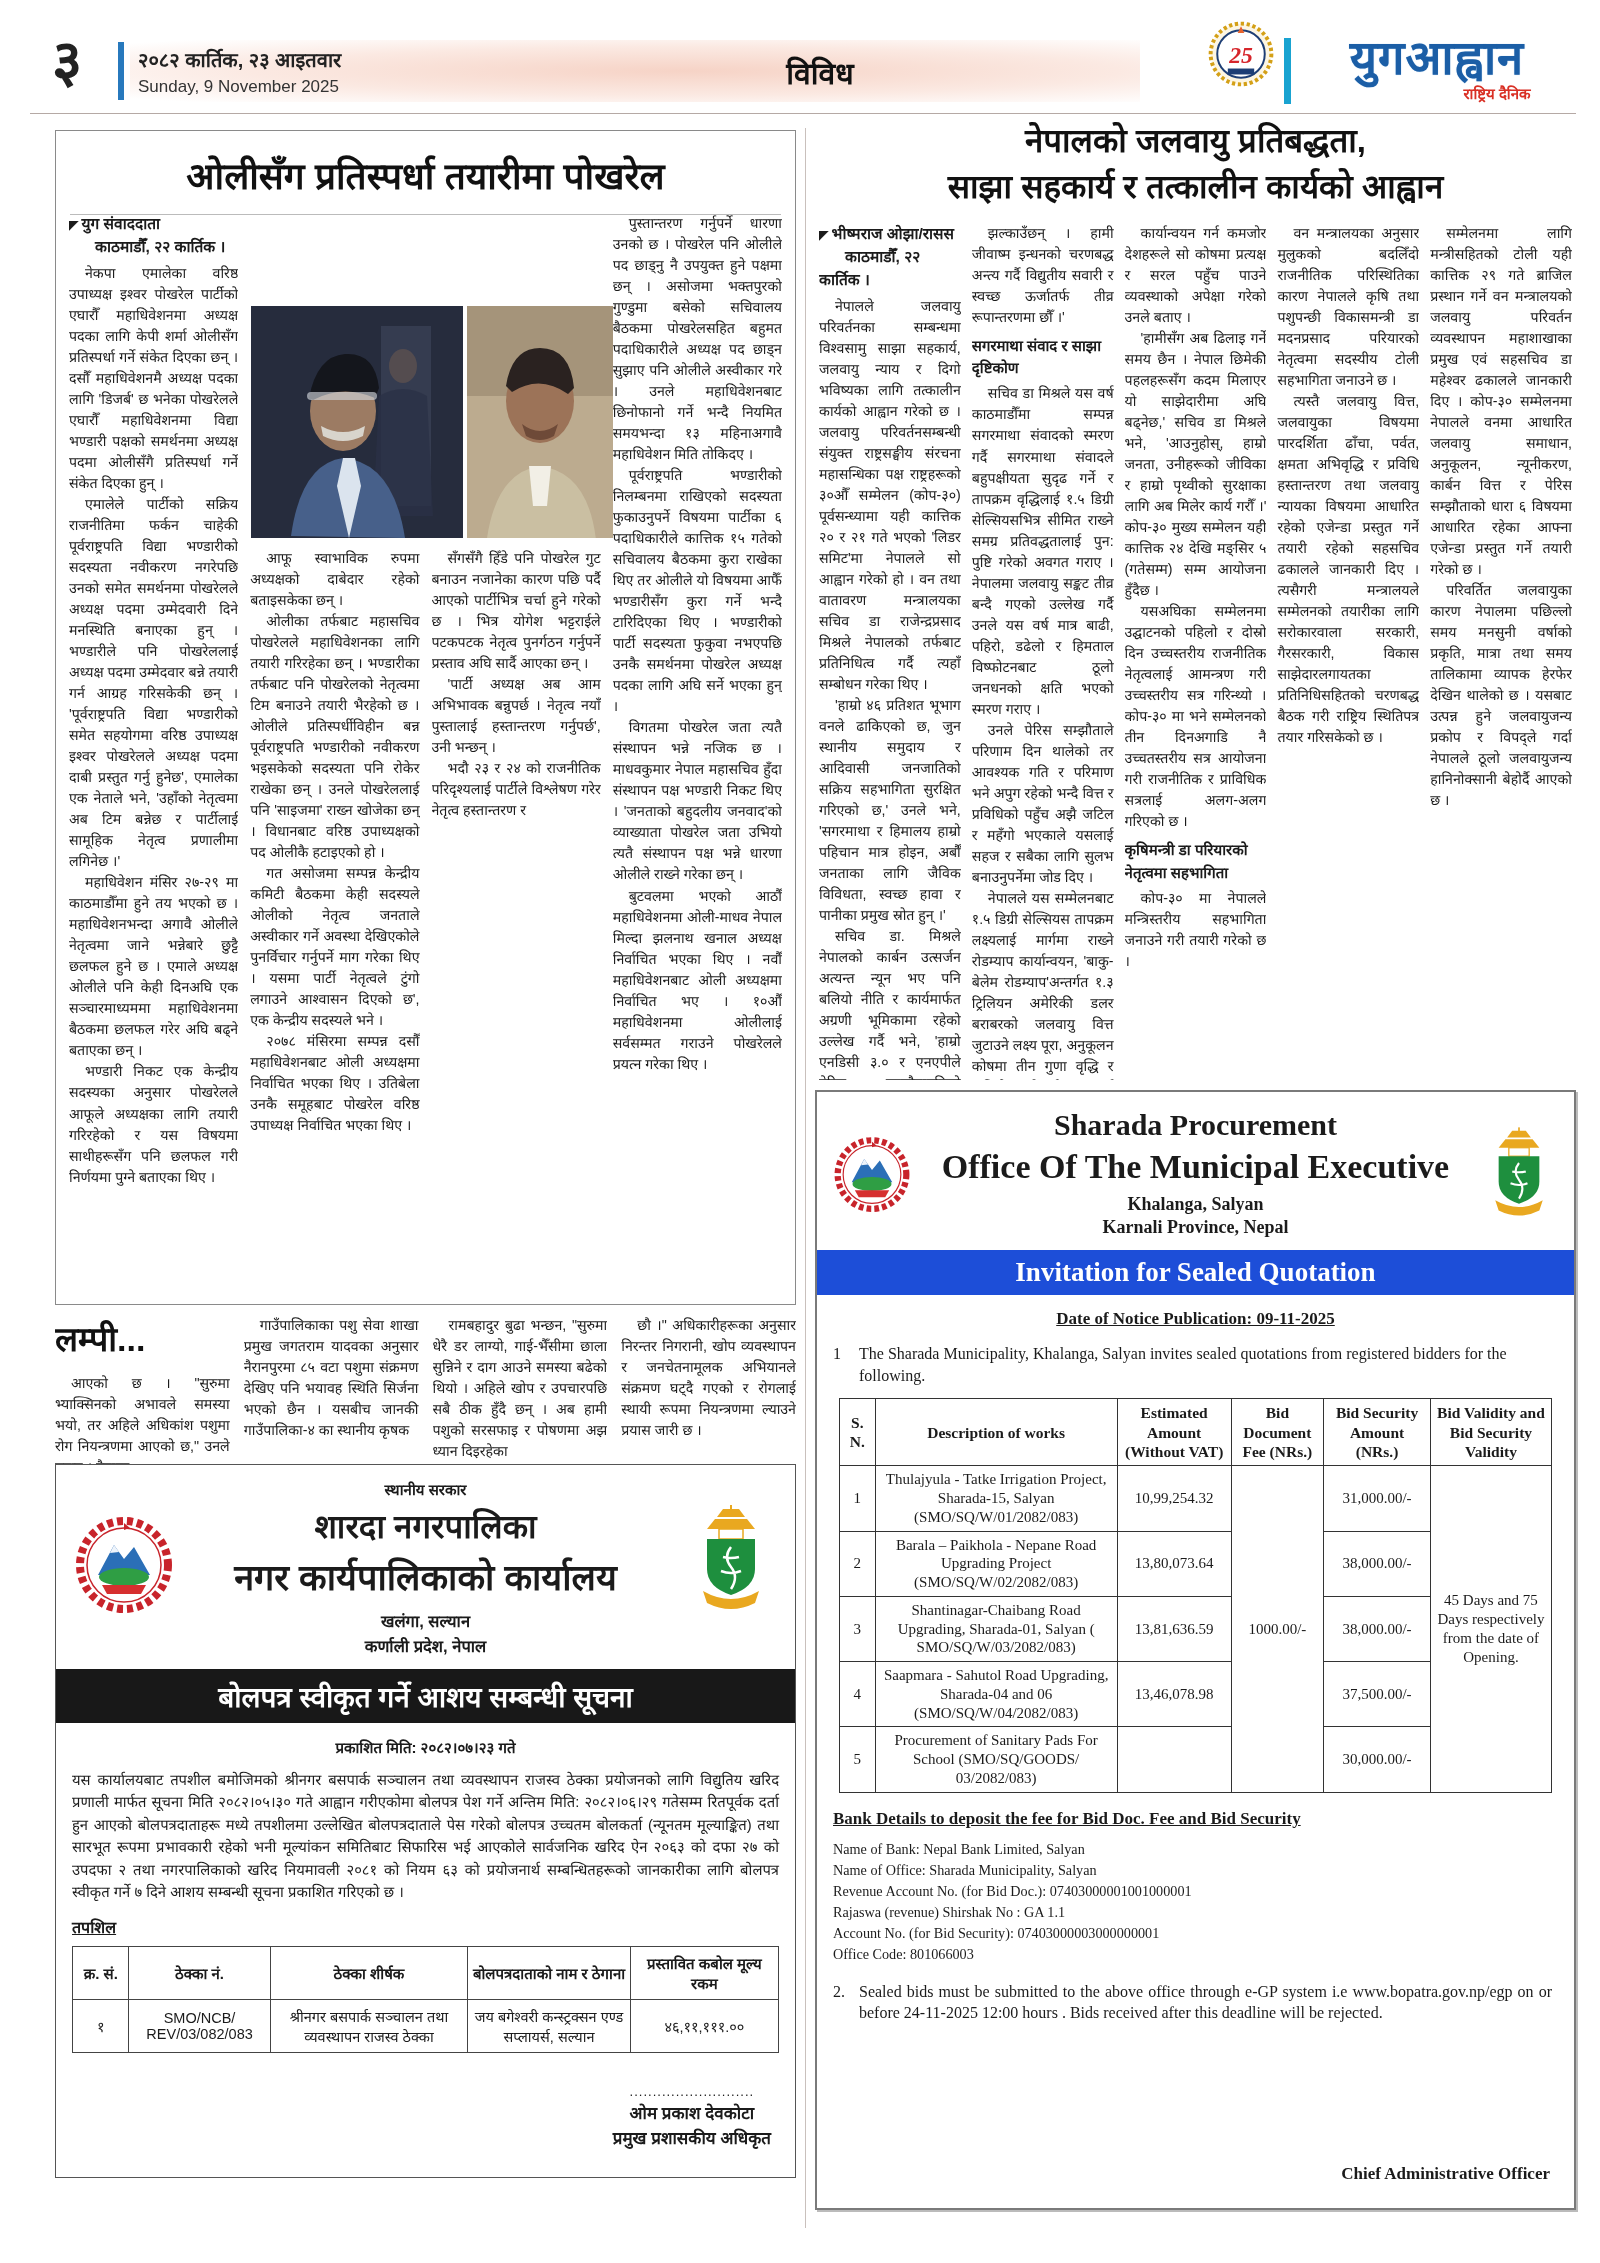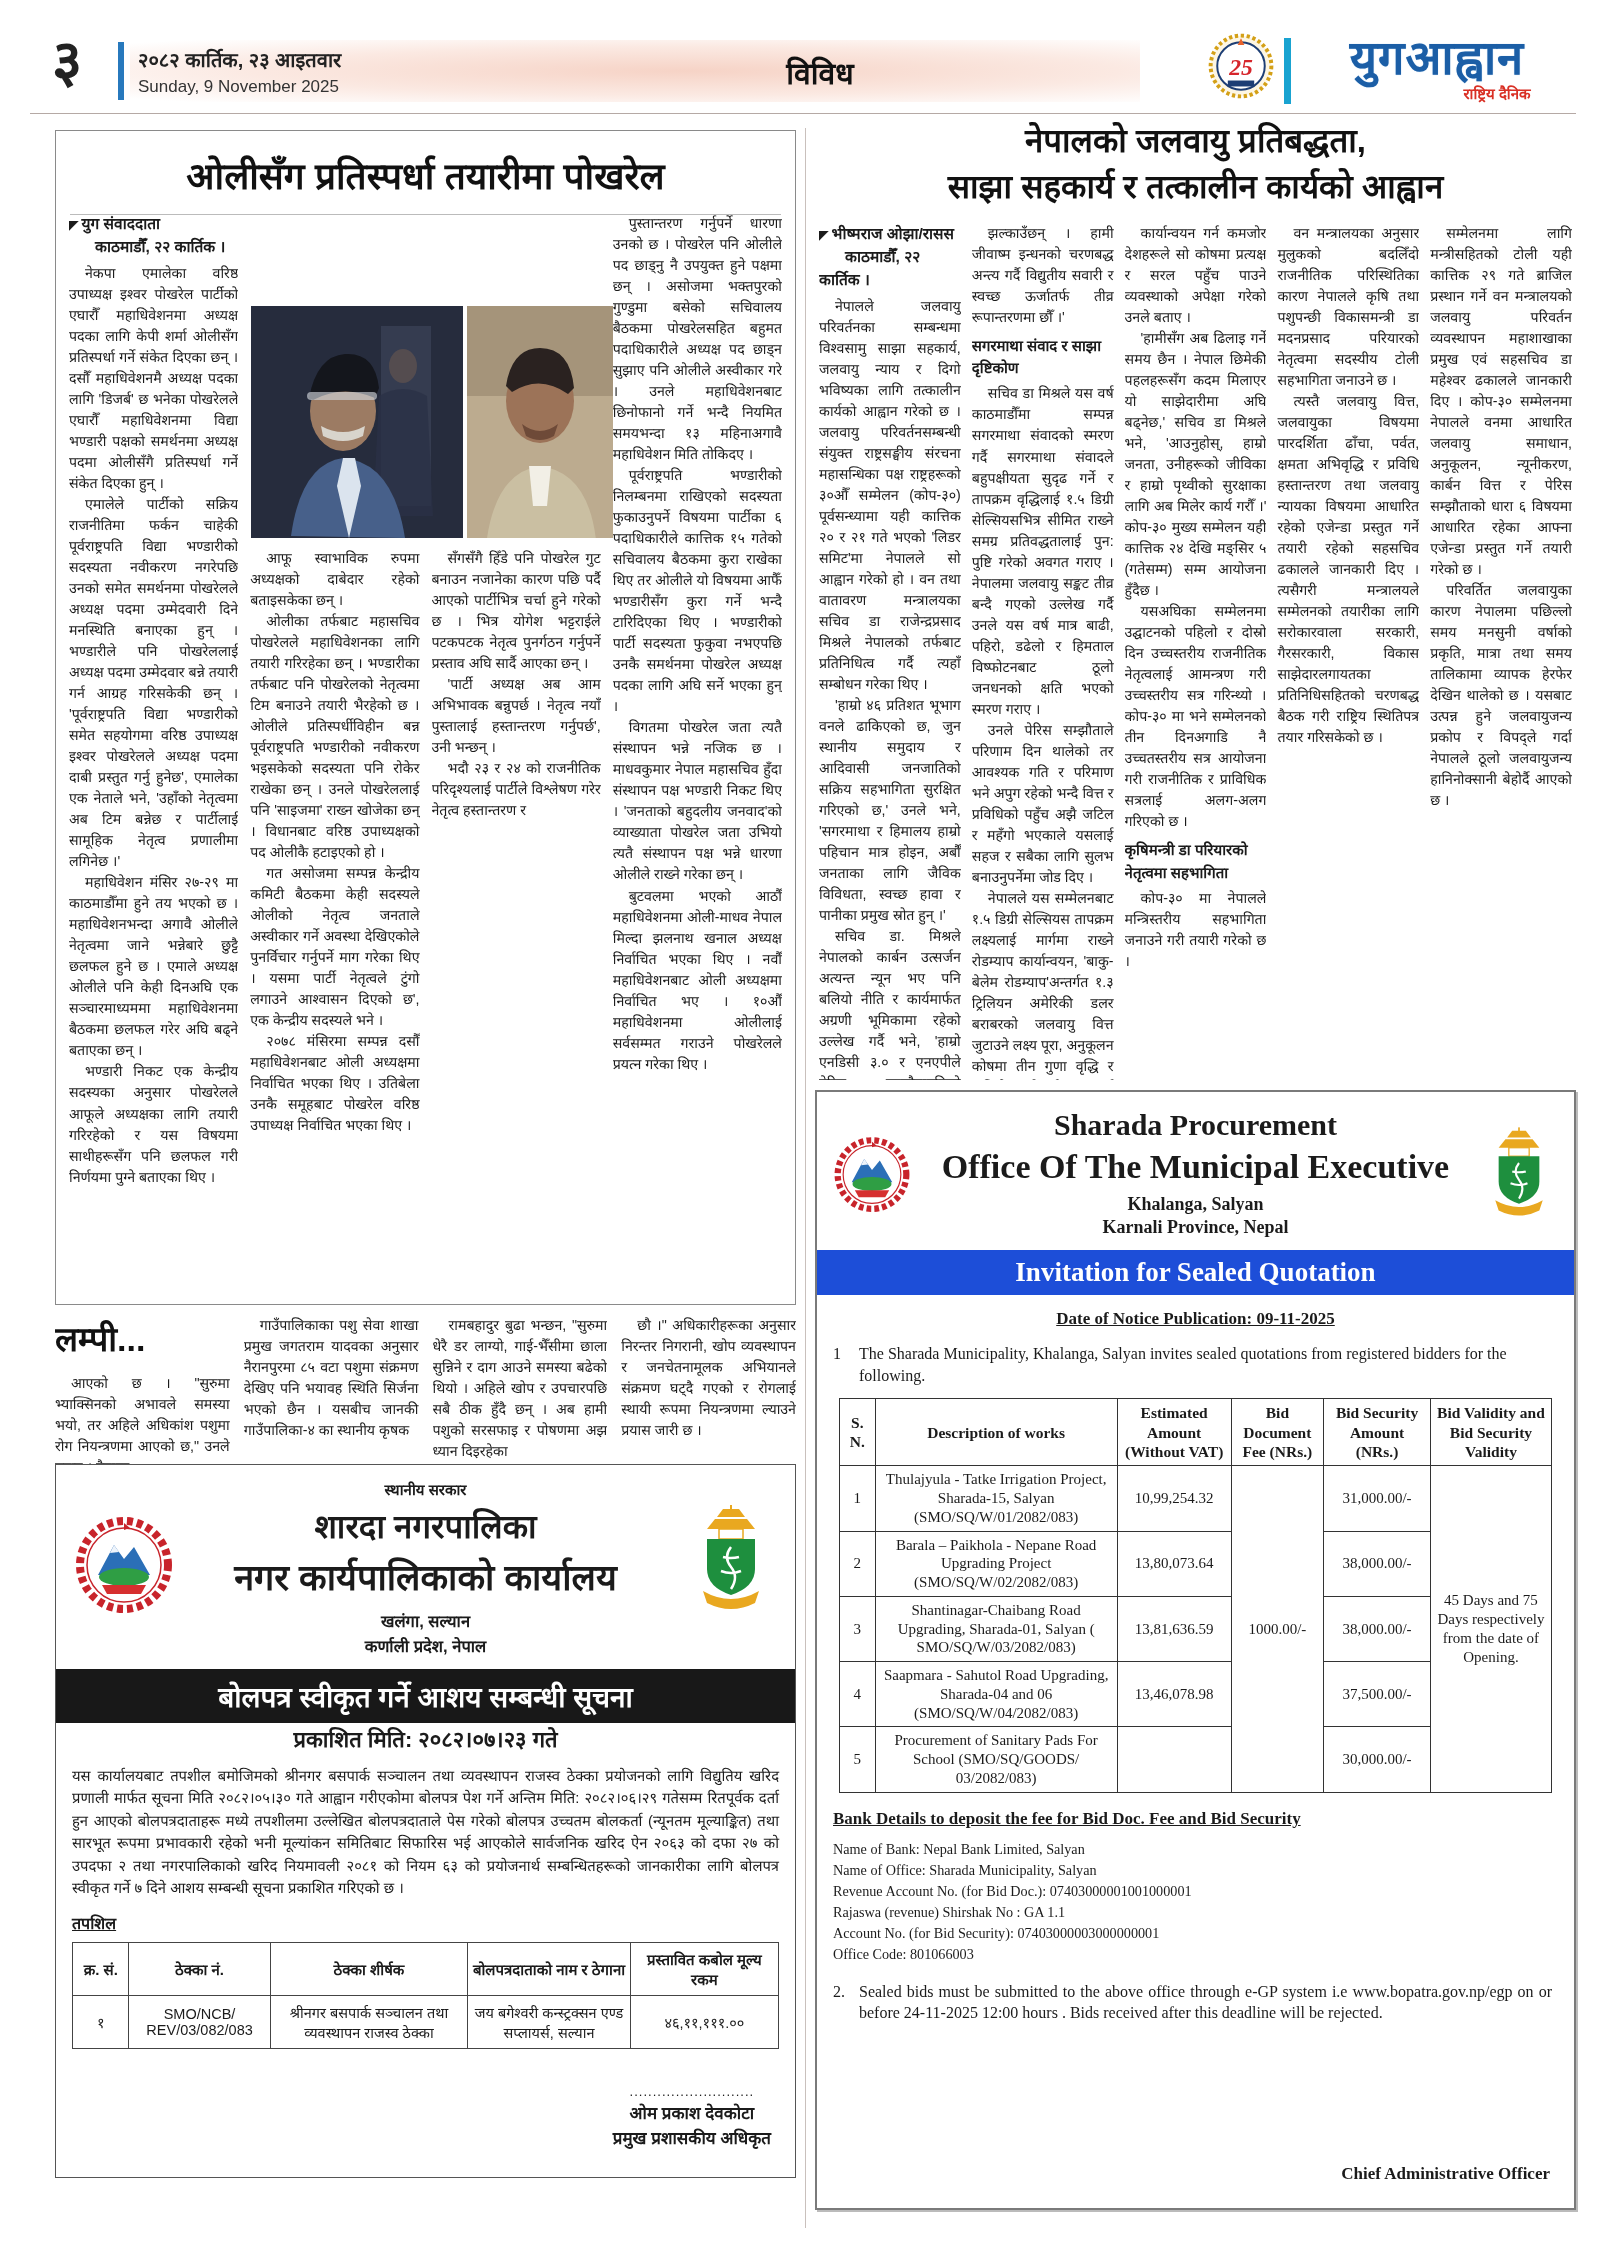--- a/index.html
+++ b/index.html
@@ -8,21 +8,21 @@
 
   
   .hdr-pageno { position:absolute; left:52px; top:32px; font-size:58px; font-weight:700; color:#222; line-height:1; }
   .hdr-bar-left { position:absolute; left:118px; top:42px; width:6px; height:58px; background:#2779bd; }
   .hdr-dates { position:absolute; left:138px; top:46px; }
   .hdr-date-np { font-size:20px; font-weight:700; color:#222; }
   .hdr-date-en { font-size:17px; color:#333; margin-top:4px; }
   .hdr-band { position:absolute; left:130px; top:40px; width:1010px; height:62px;
     background:radial-gradient(ellipse at 55% 50%, #f6d3c6 0%, #fbe9e2 55%, rgba(255,255,255,0) 95%); }
   .hdr-section { position:absolute; left:760px; top:52px; width:120px; text-align:center; font-size:30px; font-weight:700; color:#111; }
-  .hdr-emblem { position:absolute; left:1208px; top:33px; width:66px; height:66px; }
+  .hdr-emblem { position:absolute; left:1208px; top:21px; width:66px; height:66px; }
   .hdr-bar-right { position:absolute; left:1284px; top:38px; width:7px; height:66px; background:#19a3d1; }
   .hdr-logo { position:absolute; left:1298px; top:34px; width:278px; text-align:center; }
   .hdr-logo-main { font-size:47px; font-weight:800; color:#1b5ea6; letter-spacing:1px; line-height:1.0;
     text-shadow:0 0 1px #9cc3e8; }
   .hdr-logo-sub { display:inline-block; margin-top:2px; margin-left:120px; font-size:15px; font-weight:700; color:#d93025; }
   .hdr-rule { position:absolute; left:30px; top:113px; width:1546px; height:1px; background:#b5a9a5; }
   .v-divider { position:absolute; left:805px; top:128px; width:1px; height:2100px; background:#c9c0bc; }
 
   
   .laborder { position:absolute; left:55px; top:130px; width:741px; height:1175px; border:1.5px solid #8a8a8a; background:#fff; }
@@ -58,21 +58,21 @@
   .lumpi-head { font-size:34px; font-weight:700; color:#111; margin-bottom:12px; }
 
   
   .npbox { position:absolute; left:55px; top:1464px; width:741px; height:714px; border:1.5px solid #555; background:#fff; }
   .np-localgov { text-align:center; font-size:15px; font-weight:700; margin-top:14px; }
   .np-name { text-align:center; font-size:33px; font-weight:800; margin-top:4px; }
   .np-office { text-align:center; font-size:36px; font-weight:800; margin-top:4px; }
   .np-place { text-align:center; font-size:16.5px; font-weight:700; margin-top:8px; }
   .np-prov { text-align:center; font-size:16.5px; font-weight:700; margin-top:2px; }
   .np-banner { margin-top:12px; background:#181818; color:#fff; text-align:center; font-size:28px; font-weight:800; padding:8px 0; }
-  .np-pub { text-align:center; font-size:22px; font-weight:800; }
+  .np-pub { text-align:center; font-size:15px; font-weight:800; margin-top:14px; }
   .np-body { margin:12px 16px 0 16px; font-size:14.8px; line-height:1.52; text-align:justify; }
   .np-tapashil { margin:12px 0 0 16px; font-size:16px; font-weight:800; text-decoration:underline; }
   .np-table { margin:8px 16px 0 16px; border-collapse:collapse; width:calc(100% - 32px); }
   .np-table th, .np-table td { border:1.5px solid #444; text-align:center; padding:6px 4px; font-size:14.5px; }
   .np-table th { font-weight:800; font-size:15px; }
   .np-sign { position:absolute; right:24px; bottom:28px; text-align:center; }
   .np-sign-dots { font-size:13px; letter-spacing:1px; }
   .np-sign-name { font-size:17px; font-weight:800; margin-top:2px; }
   .np-sign-title { font-size:17px; font-weight:800; margin-top:2px; }
   .np-emblem { position:absolute; left:18px; top:48px; width:100px; height:100px; }

